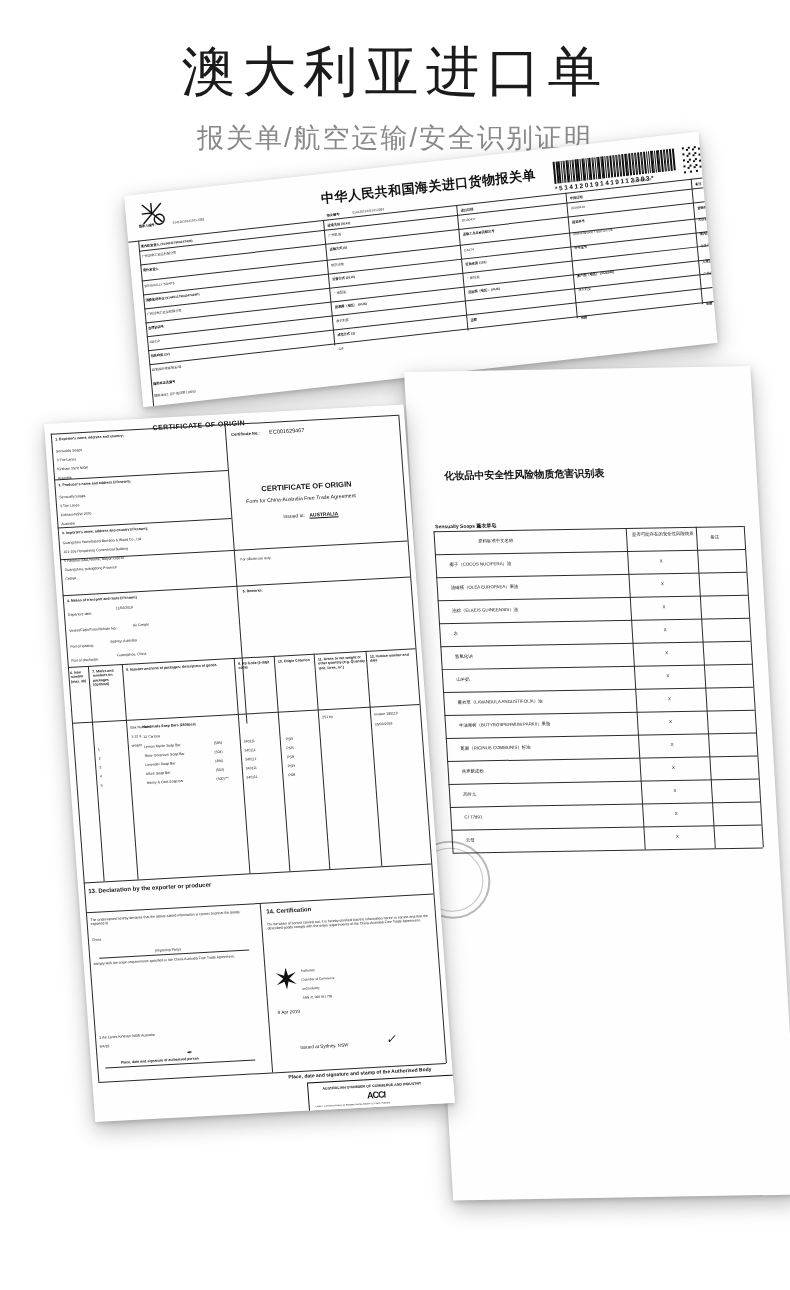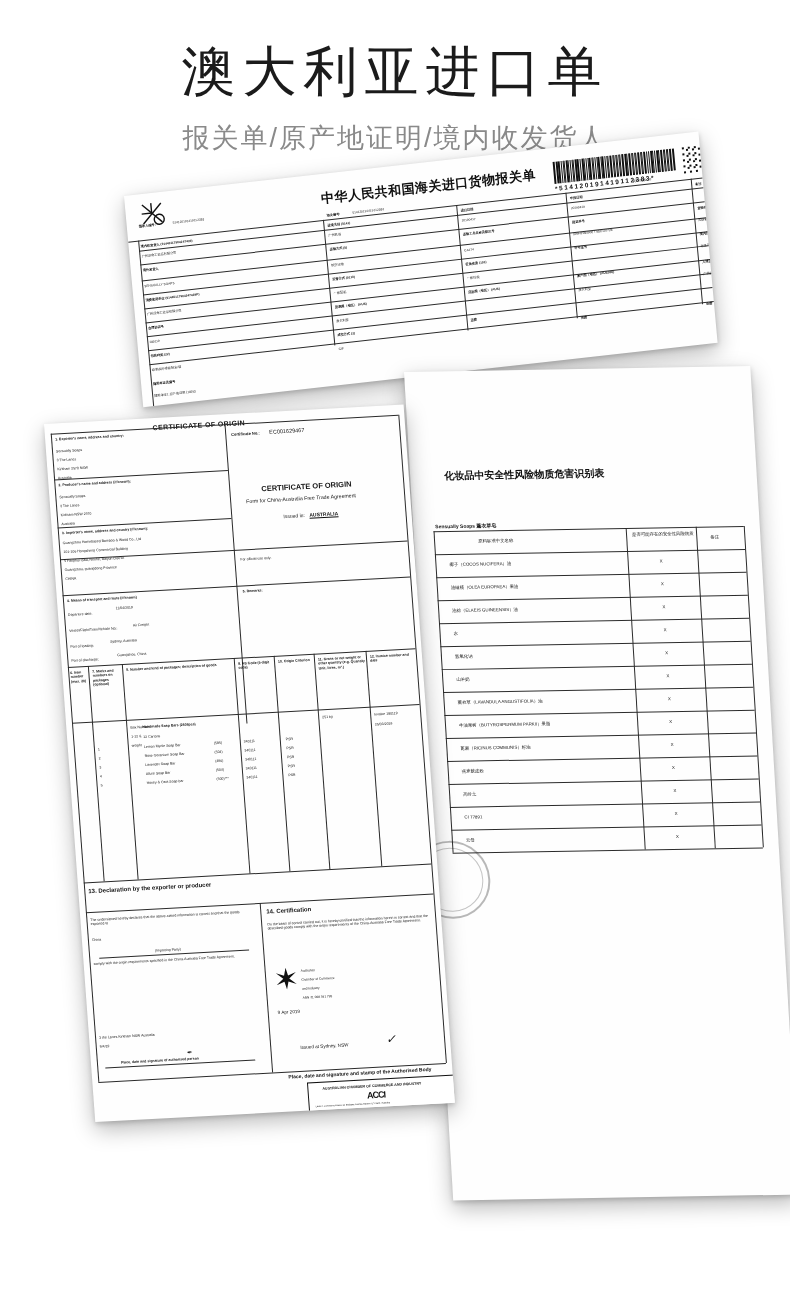--- a/index.html
+++ b/index.html
@@ -82,21 +82,21 @@
     border:1px solid rgba(25,25,25,.45);
   }
 </style>
 </head>
 <body>
 
 <div class="page">
 
   <div class="hdr">
     <h1>澳大利亚进口单</h1>
-    <h2>报关单/原产地证明/境内收发货人</h2>
+    <h2>报关单/航空运输/安全识别证明</h2>
   </div>
 
   <div class="doc" id="doc-customs">
     <div class="inner">
 
       <div class="emblem">
         <svg width="30" height="28" viewBox="0 0 30 28">
           <g stroke="#111" stroke-width="1.4" fill="none">
             <path d="M3 3 L22 22"></path>
               <path d="M22 3 L3 22"></path>

